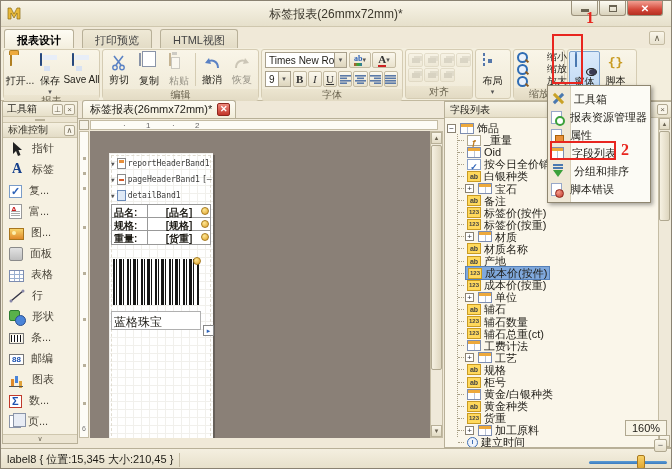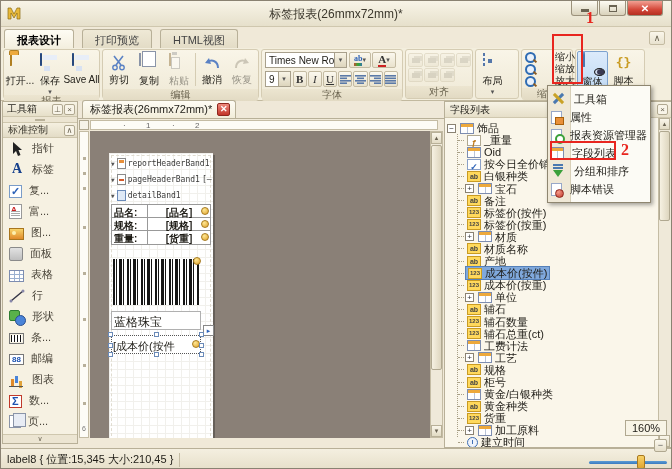--- a/index.html
+++ b/index.html
@@ -438,21 +438,21 @@
         </div>
         <div style="display:flex">
           <div class="sq disabled"></div>
           <div class="sq disabled"></div>
           <div class="sq disabled"></div>
         </div>
       </div>
       <div class="rg-cap">对齐</div>
     </div>
 
-    <div class="rgroup" style="width:44px">
+    <div class="rgroup" style="width:36px">
       <div class="rg-body">
         <div class="bigbtn">
           <span class="ri"><span class="i-layout"></span></span>
           <span class="bb-lab">布局</span>
           <span class="mini-caret">▾</span>
         </div>
       </div>
     </div>
 
     <div class="rgroup" style="width:52px">
@@ -632,32 +632,20 @@
           <div class="vcell"><span>[货重]</span><span class="tag"></span></div>
         </div>
       </div>
 
       <div class="bc"></div>
       <span class="tag" style="left:84px;top:104px"></span>
 
       <div class="company">蓝格珠宝</div>
       <div class="smarttag">▸</div>
 
-      <div class="selbox">
-        <span>[成本价(按件</span>
-        <span class="tag"></span>
-        <span class="hnd" style="left:-4px;top:-4px"></span>
-        <span class="hnd" style="left:42px;top:-4px"></span>
-        <span class="hnd" style="right:-4px;top:-4px"></span>
-        <span class="hnd" style="left:-4px;top:7px"></span>
-        <span class="hnd" style="right:-4px;top:7px"></span>
-        <span class="hnd" style="left:-4px;bottom:-4px"></span>
-        <span class="hnd" style="left:42px;bottom:-4px"></span>
-        <span class="hnd" style="right:-4px;bottom:-4px"></span>
-      </div>
     </div>
   </div>
 
   <div class="vscroll">
     <div class="sarrow" style="top:0">▲</div>
     <div class="sthumb" style="top:13px;height:225px"></div>
     <div class="sarrow" style="bottom:0">▼</div>
   </div>
 
   <div class="fieldlist">
@@ -844,26 +832,26 @@
       </div>
     </div>
   </div>
 
   <div class="menu" id="menu">
       <div class="menu-item">
         <span class="m-ico m-toolbox"></span>
         <span>工具箱</span>
       </div>
       <div class="menu-item">
+        <span class="m-ico m-explorer"></span>
+        <span>报表资源管理器</span>
+      </div>
+      <div class="menu-item">
         <span class="m-ico m-props"></span>
         <span>属性</span>
-      </div>
-      <div class="menu-item">
-        <span class="m-ico m-explorer"></span>
-        <span>报表资源管理器</span>
       </div>
       <div class="menu-item">
         <span class="m-ico m-fieldlist"></span>
         <span>字段列表</span>
       </div>
       <div class="menu-item">
         <span class="m-ico m-groupsort"></span>
         <span>分组和排序</span>
       </div>
       <div class="menu-item">

